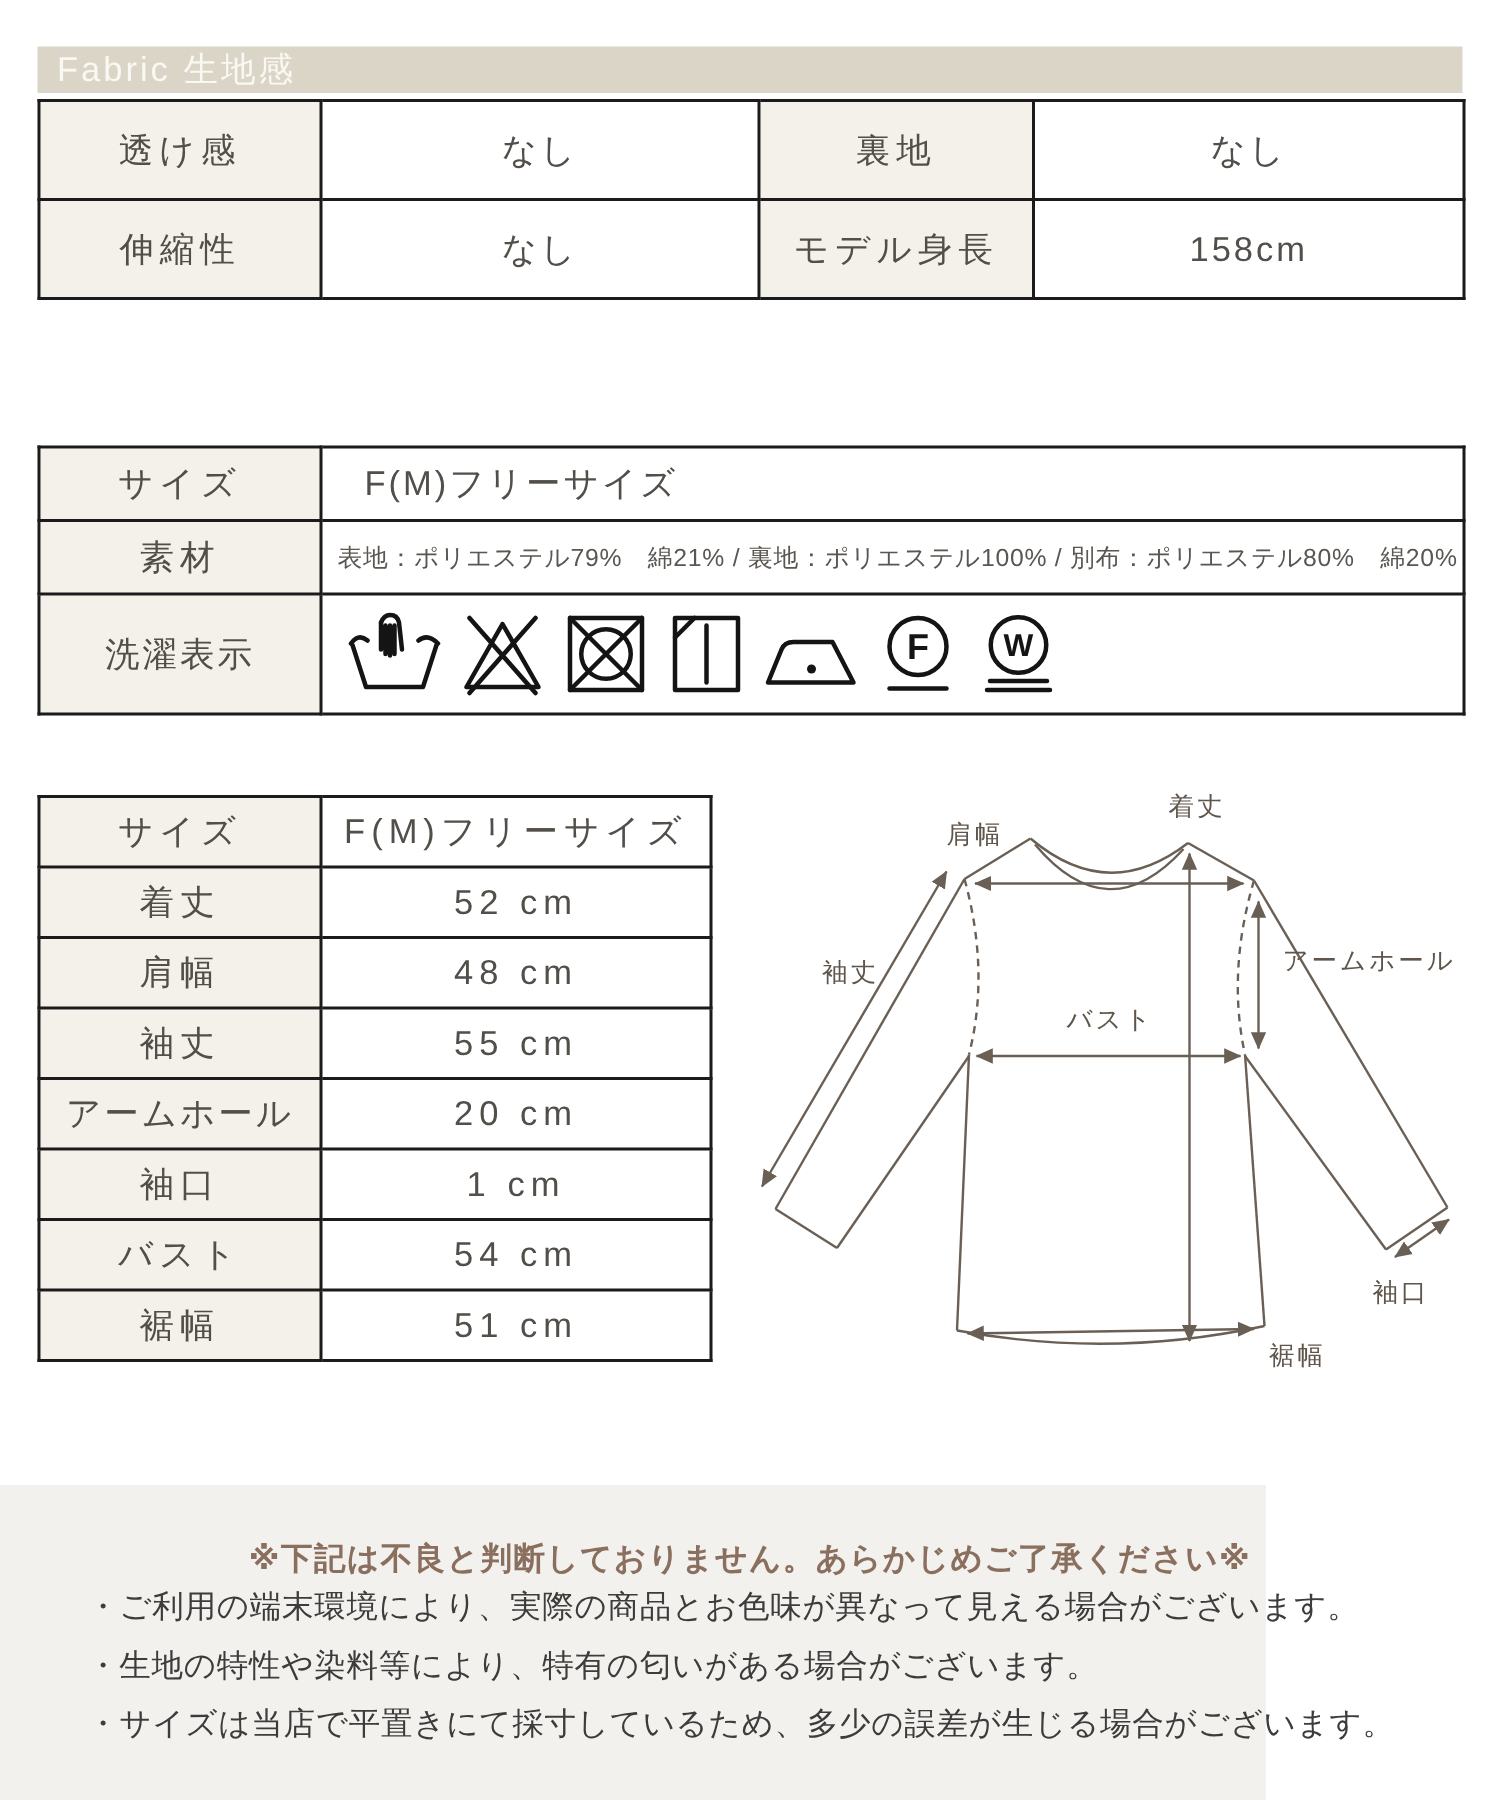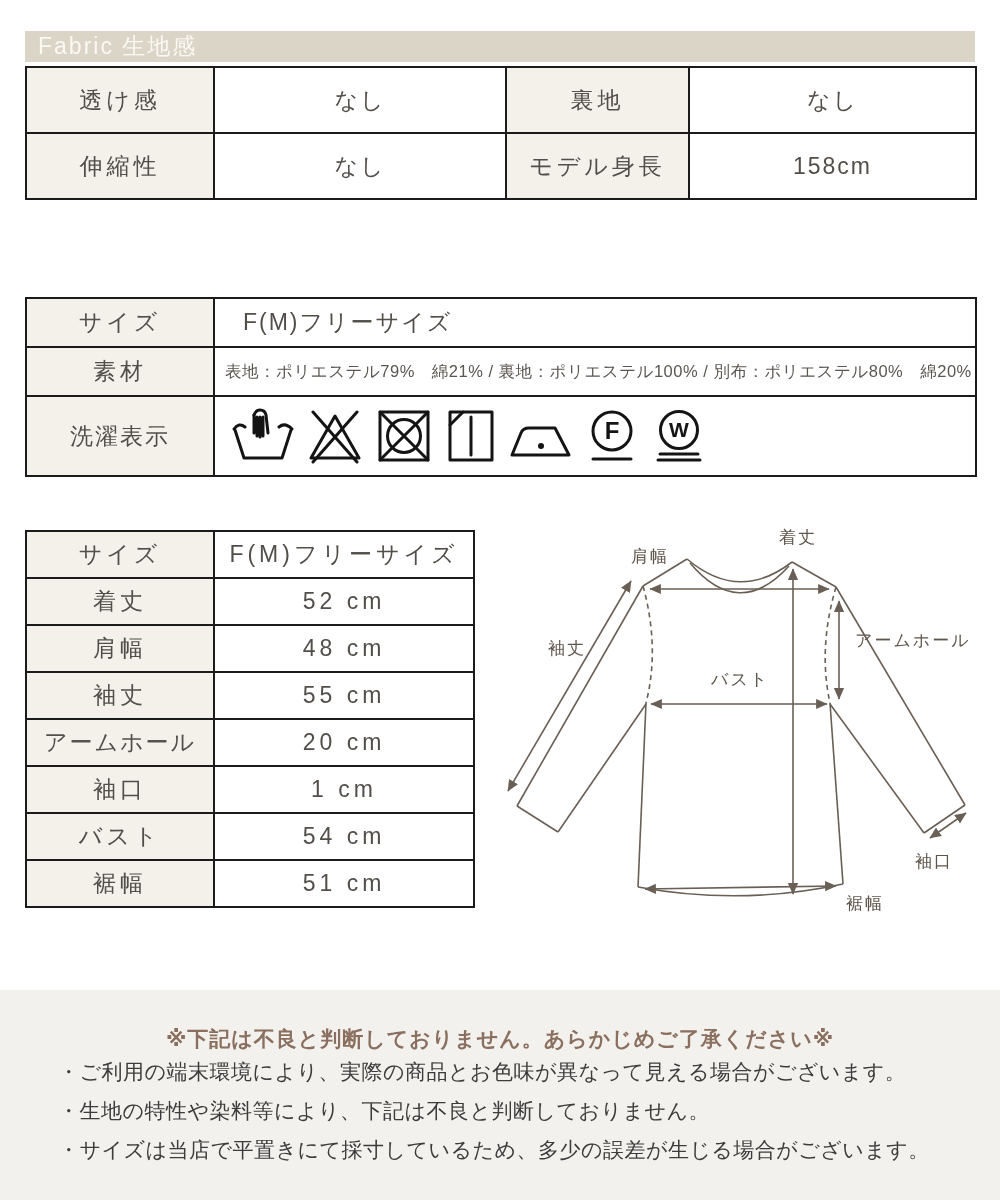--- a/index.html
+++ b/index.html
@@ -33,21 +33,21 @@
   .cicon { stroke:#141414; stroke-width:3; fill:none; stroke-linecap:round; stroke-linejoin:round; }
   .cicon-txt { font-family:"Liberation Sans",sans-serif; font-weight:bold; fill:#141414; }
   .meas-table { position:absolute; left:25px; top:530px; width:448px; }
   .meas-table td { height:45px; }
   .meas-table td.val { letter-spacing:4px; }
   .diagram { position:absolute; left:478px; top:515px; }
   .gline { stroke:#6a5f55; stroke-width:1.6; fill:none; stroke-linejoin:round; }
   .gdash { stroke-dasharray:5 4; }
   .glabel { font-size:17px; fill:#5f554b; letter-spacing:2px; }
   .notes {
-    position:absolute; left:0; top:990px; width:1000px; height:210px;
+    position:absolute; left:0; top:990px; width:844px; height:210px;
     background:#f3f1ee;
     text-decoration:underline;
   }
   .notes-heading {
     position:absolute; top:35px; left:0; width:1000px; text-align:center;
     font-size:21px; font-weight:bold; color:#8a6f5e; letter-spacing:1px;
   }
   .notes-list {
     position:absolute; top:62px; left:58px; width:910px;
     font-size:21px; color:#3c3c3c; line-height:39px; letter-spacing:0.5px;
@@ -225,18 +225,18 @@
     <text class="glabel" x="377" y="131">アームホール</text>
     <text class="glabel" x="233" y="170">バスト</text>
     <text class="glabel" x="437" y="352">袖口</text>
     <text class="glabel" x="368" y="394">裾幅</text>
   </svg>
 
   <div class="notes">
     <div class="notes-heading">※下記は不良と判断しておりません。あらかじめご了承ください※</div>
     <div class="notes-list">
       <div>・ご利用の端末環境により、実際の商品とお色味が異なって見える場合がございます。</div>
-      <div>・生地の特性や染料等により、下記は不良と判断しておりません。</div>
+      <div>・生地の特性や染料等により、特有の匂いがある場合がございます。</div>
       <div>・サイズは当店で平置きにて採寸しているため、多少の誤差が生じる場合がございます。</div>
     </div>
   </div>
 
 </div>
 
 </body></html>

